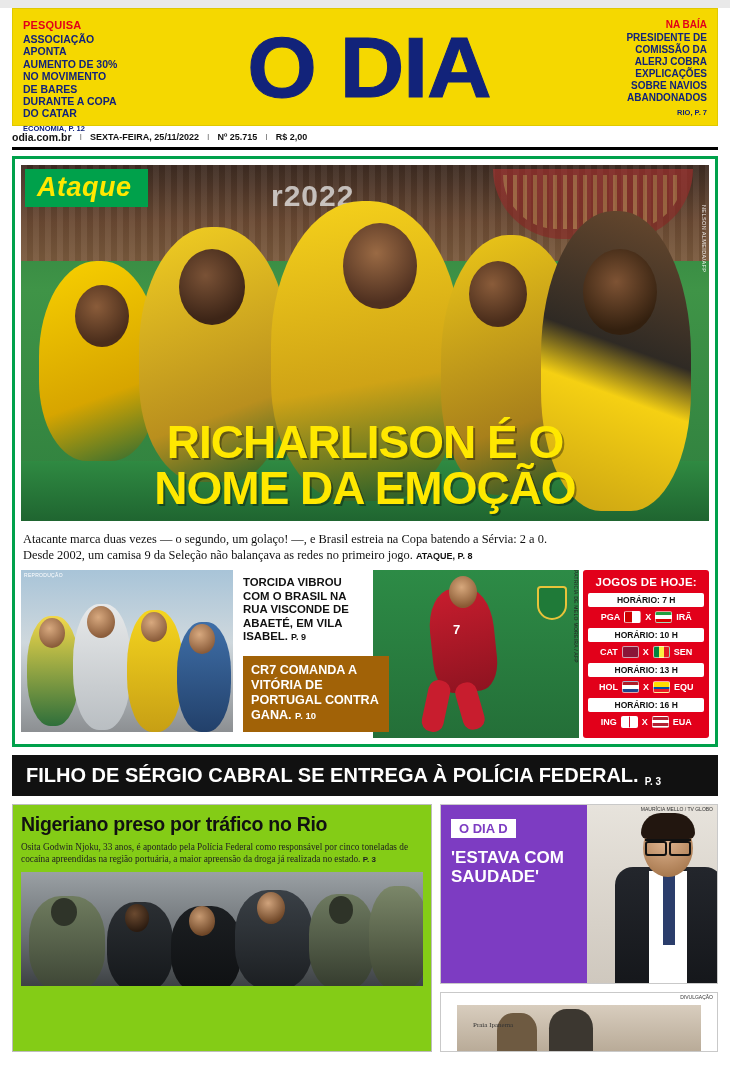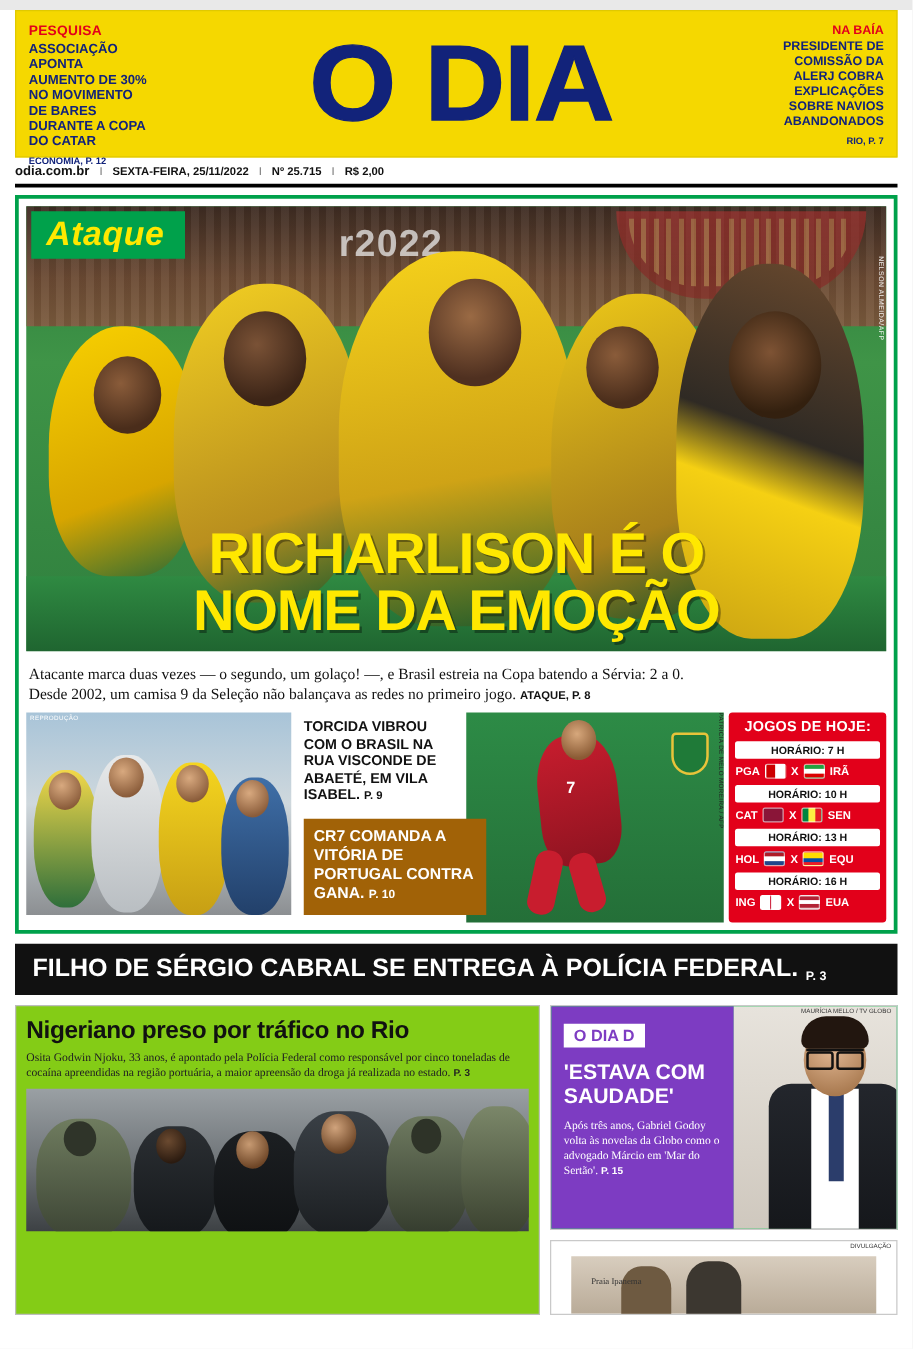--- a/index.html
+++ b/index.html
@@ -280,21 +280,21 @@
     text-align: center;
   }
   .jogos h4 { font-size: 11.5px; letter-spacing: .2px; margin-bottom: 5px; }
   .jg-time {
     background: #fff; color: #111;
     font-weight: bold; font-size: 8.5px;
     padding: 2px 0; margin: 3px 0 2px 0;
     border-radius: 2px;
   }
   .jg-match {
-    display: flex; align-items: center; 
+    display: flex; align-items: center; justify-content: center;
     gap: 4px; font-weight: bold; font-size: 9px; padding: 2px 0;
   }
   .flag {
     width: 17px; height: 12px; border-radius: 2px; display: inline-block;
     border: 1px solid rgba(255,255,255,.6);
   }
   .f-pga { background: linear-gradient(90deg,#c00 50%,#fff 50%); }
   .f-ira { background: linear-gradient(180deg,#239f40 33%,#fff 33% 66%,#da0000 66%); }
   .f-cat { background: #8a1538; }
   .f-sen { background: linear-gradient(90deg,#00853f 33%,#fdef42 33% 66%,#e31b23 66%); }
@@ -570,24 +570,20 @@
       </div>
     </div>
 
     <div class="b-right">
       <div class="odiad">
         <div class="cr">MAURÍCIA MELLO / TV GLOBO</div>
         <div class="odiad-left">
           <div class="odiad-badge">O DIA D</div>
           <h3>'ESTAVA COM</h3>
           <h3>SAUDADE'</h3>
-          <p>
-            <span>Após três anos, Gabriel Godoy volta às novelas da Globo como o advogado Márcio em 'Mar do Sertão'.</span>
-            <span class="ref">P. 15</span>
-          </p>
         </div>
         <div class="odiad-photo">
           <div class="g-suit"></div>
           <div class="g-shirt"></div>
           <div class="g-tie"></div>
           <div class="g-head"></div>
           <div class="g-hair"></div>
           <div class="g-glass"></div>
         </div>
       </div>

